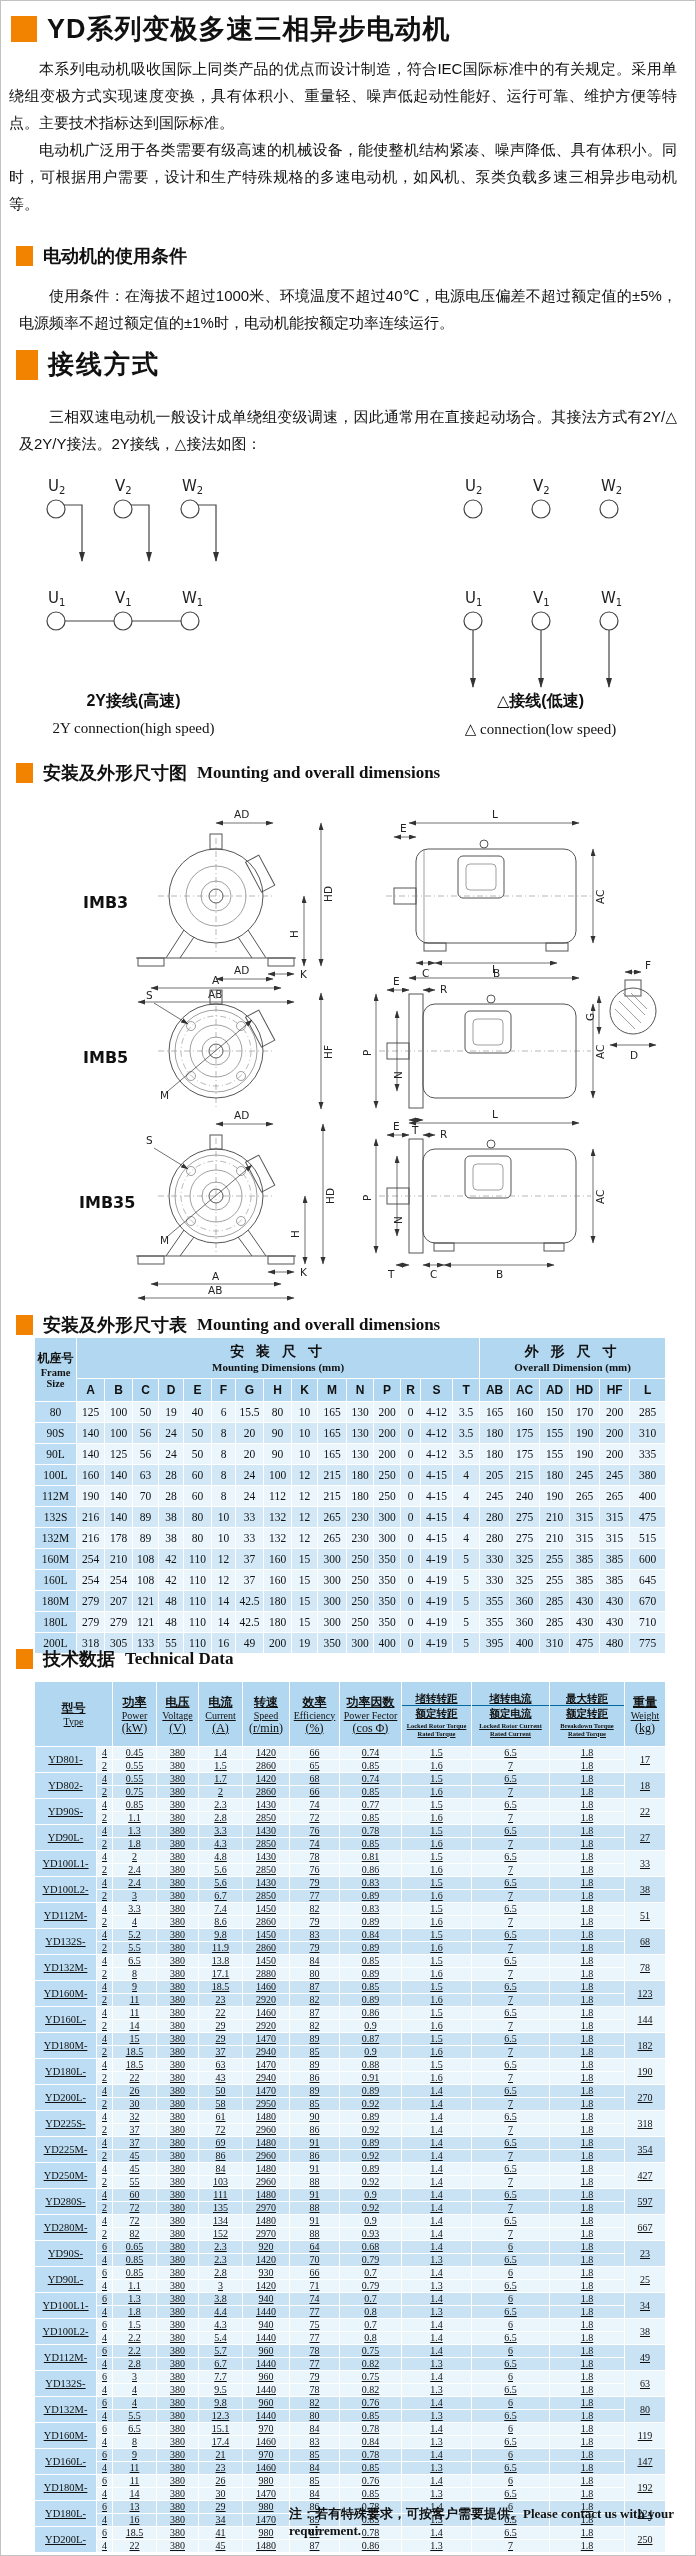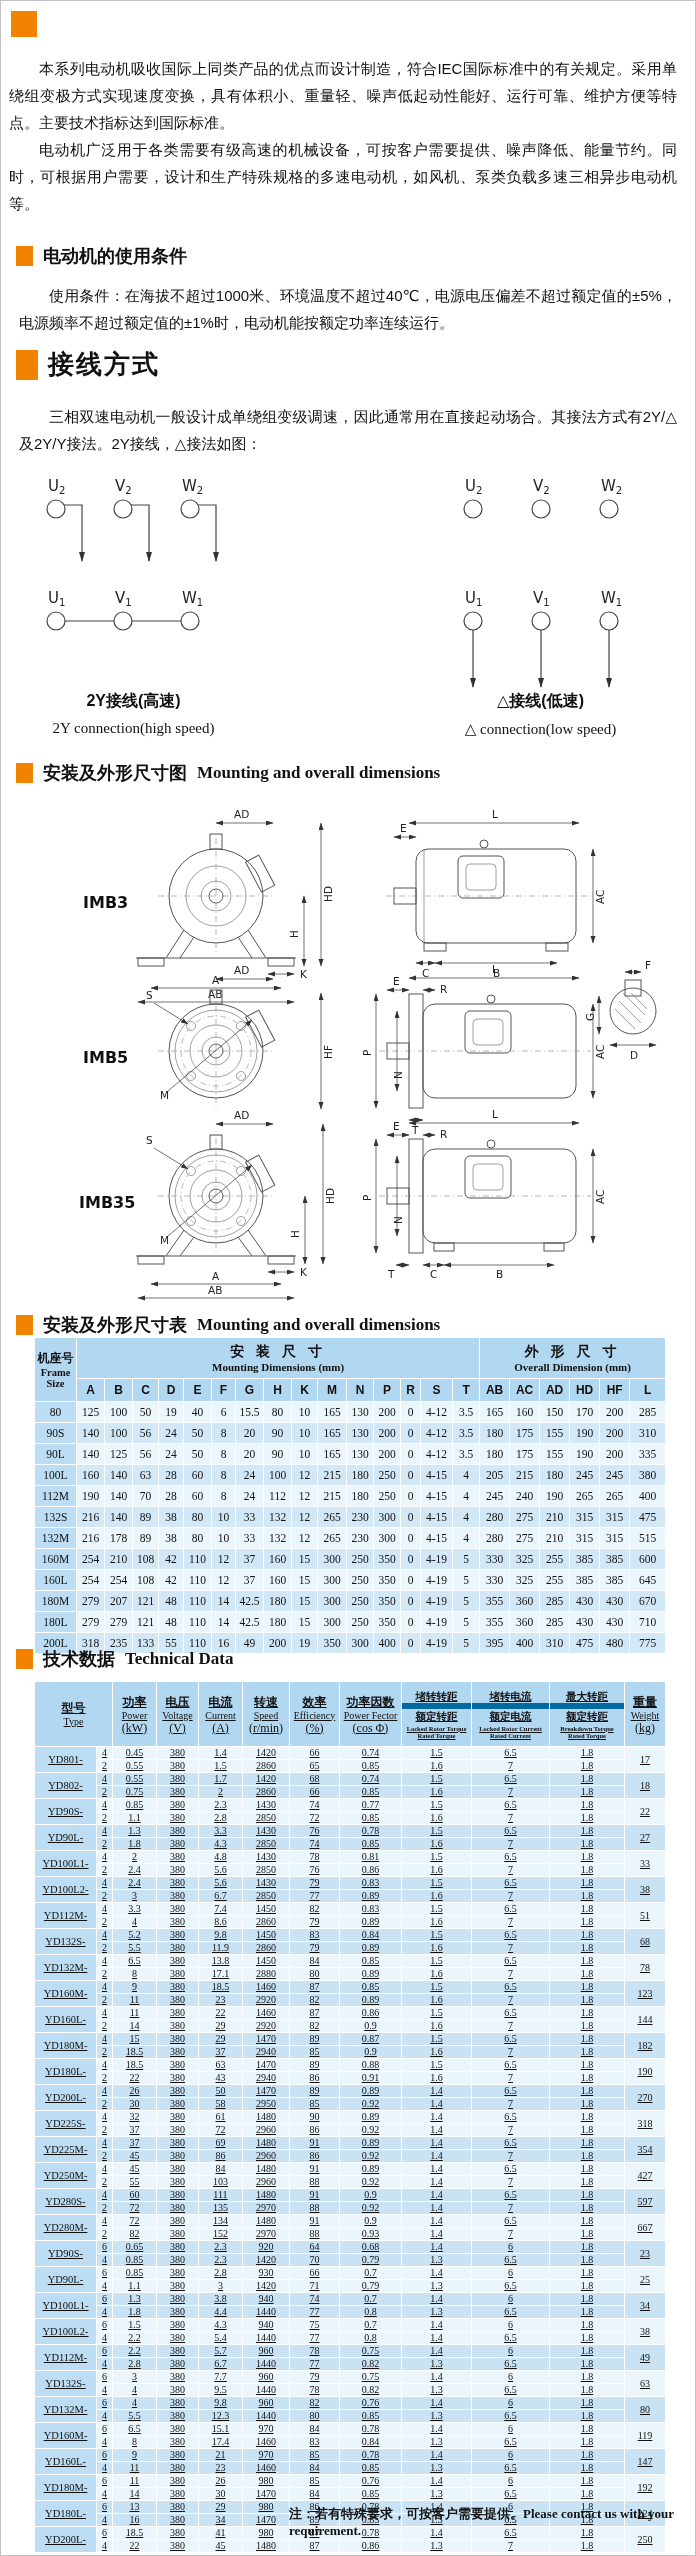--- a/index.html
+++ b/index.html
@@ -40,43 +40,44 @@
   .frame-h .en{font-family:"Liberation Serif","DejaVu Serif",serif;font-size:10.5px;font-weight:bold;line-height:11px;}
   .col-letter{font-size:12px;font-weight:bold;height:22px;}
   
   .techtab{width:632px;}
   .techtab td{height:12px;font-family:"Liberation Serif","DejaVu Serif",serif;font-size:10px;line-height:12px;}
   .techtab td.model-cell{font-size:10.5px;}
   .th-cn{font-size:12px;font-weight:bold;line-height:15px;}
   .th-en{font-family:"Liberation Serif","DejaVu Serif",serif;font-size:10px;line-height:12px;}
   .th-u{font-family:"Liberation Serif","DejaVu Serif",serif;font-size:12px;line-height:12px;}
   .fr{font-size:10.5px;font-weight:bold;line-height:14px;}
-  .fr .num{border-bottom:6px solid #0369a1;}
+  .fr .num{border-bottom:1px solid #0369a1;}
   .hen{font-family:"Liberation Serif","DejaVu Serif",serif;font-size:6.5px;font-weight:bold;line-height:7.5px;margin-top:2px;}
   
   .note{font-size:13px;font-weight:bold;}
   .note .en{font-family:"Liberation Serif","DejaVu Serif",serif;font-weight:bold;}
   
   svg text{font-family:"DejaVu Sans","Liberation Sans",sans-serif;}
   .lbl{font-size:10.5px;fill:#222;}
   .term{font-size:15px;fill:#222;}
   .rowlbl{font-size:16px;font-weight:bold;fill:#111;}
 </style>
 </head>
 <body>
 
 <div class="page">
 
   <div class="abs sec" style="top:10px;left:10px;right:14px;">
     <div class="sq big"></div>
+    <div class="t-main">YD系列变极多速三相异步电动机</div>
   </div>
 
   <div class="abs" style="top:54px;left:8px;right:18px;">
     <p class="para">本系列电动机吸收国际上同类产品的优点而设计制造，符合IEC国际标准中的有关规定。采用单绕组变极方式实现速度变换，具有体积小、重量轻、噪声低起动性能好、运行可靠、维护方便等特点。主要技术指标达到国际标准。</p>
-    <p class="para">电动机广泛用于各类需要有级高速的机械设备，可按客户需要提供、噪声降低、能量节约。同时，可根据用户需要，设计和生产特殊规格的多速电动机，如风机、泵类负载多速三相异步电动机等。</p>
+    <p class="para">电动机广泛用于各类需要有级高速的机械设备，能使整机结构紧凑、噪声降低、具有体积小。同时，可根据用户需要，设计和生产特殊规格的多速电动机，如风机、泵类负载多速三相异步电动机等。</p>
   </div>
 
   <div class="abs sec" style="top:243px;left:15px;">
     <div class="sq sm"></div>
     <div class="t-sec">电动机的使用条件</div>
   </div>
   <div class="abs" style="top:281px;left:18px;right:18px;">
     <p class="para">使用条件：在海拔不超过1000米、环境温度不超过40℃，电源电压偏差不超过额定值的±5%，电源频率不超过额定值的±1%时，电动机能按额定功率连续运行。</p>
   </div>
 
@@ -695,21 +696,21 @@
           <td>355</td>
           <td>360</td>
           <td>285</td>
           <td>430</td>
           <td>430</td>
           <td>710</td>
         </tr>
         <tr class="r-dark">
           <td class="frame-cell">200L</td>
           <td>318</td>
-          <td>235</td>
+          <td>305</td>
           <td>133</td>
           <td>55</td>
           <td>110</td>
           <td>16</td>
           <td>49</td>
           <td>200</td>
           <td>19</td>
           <td>350</td>
           <td>300</td>
           <td>400</td>

